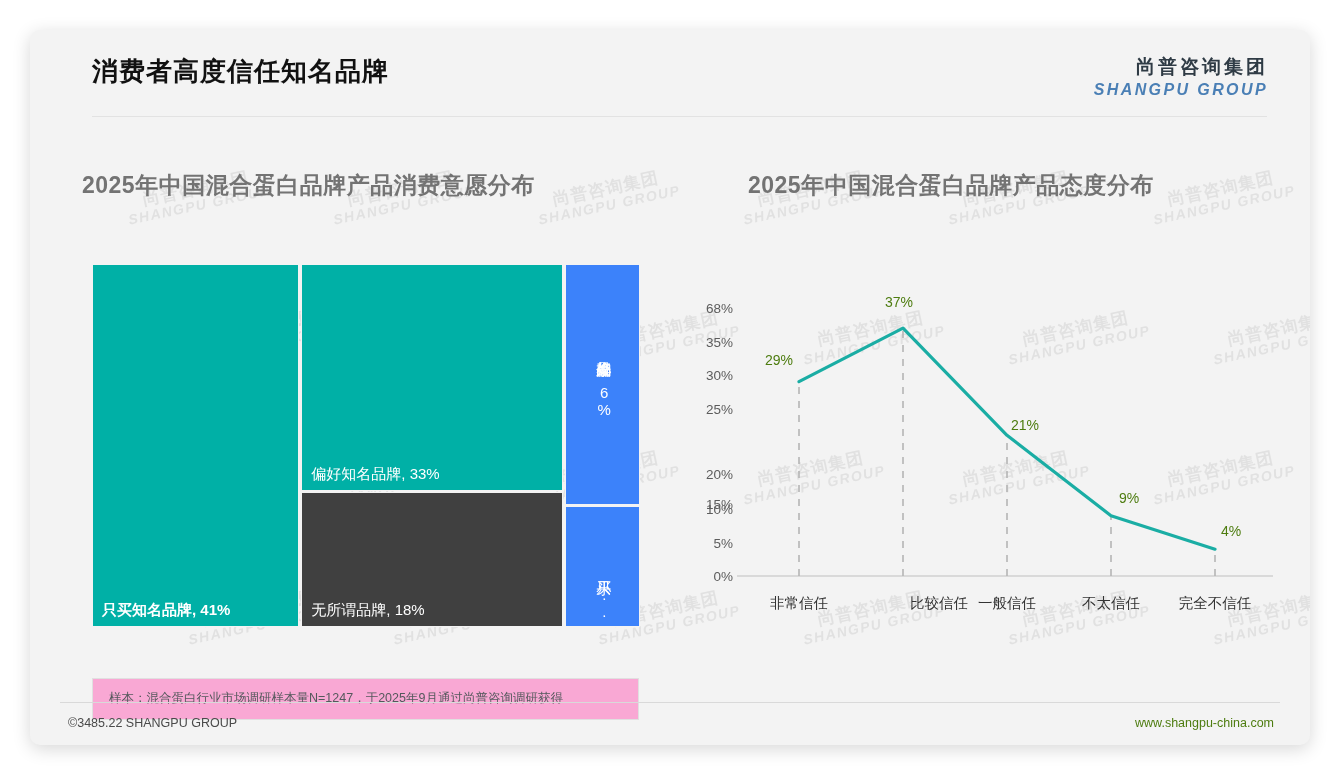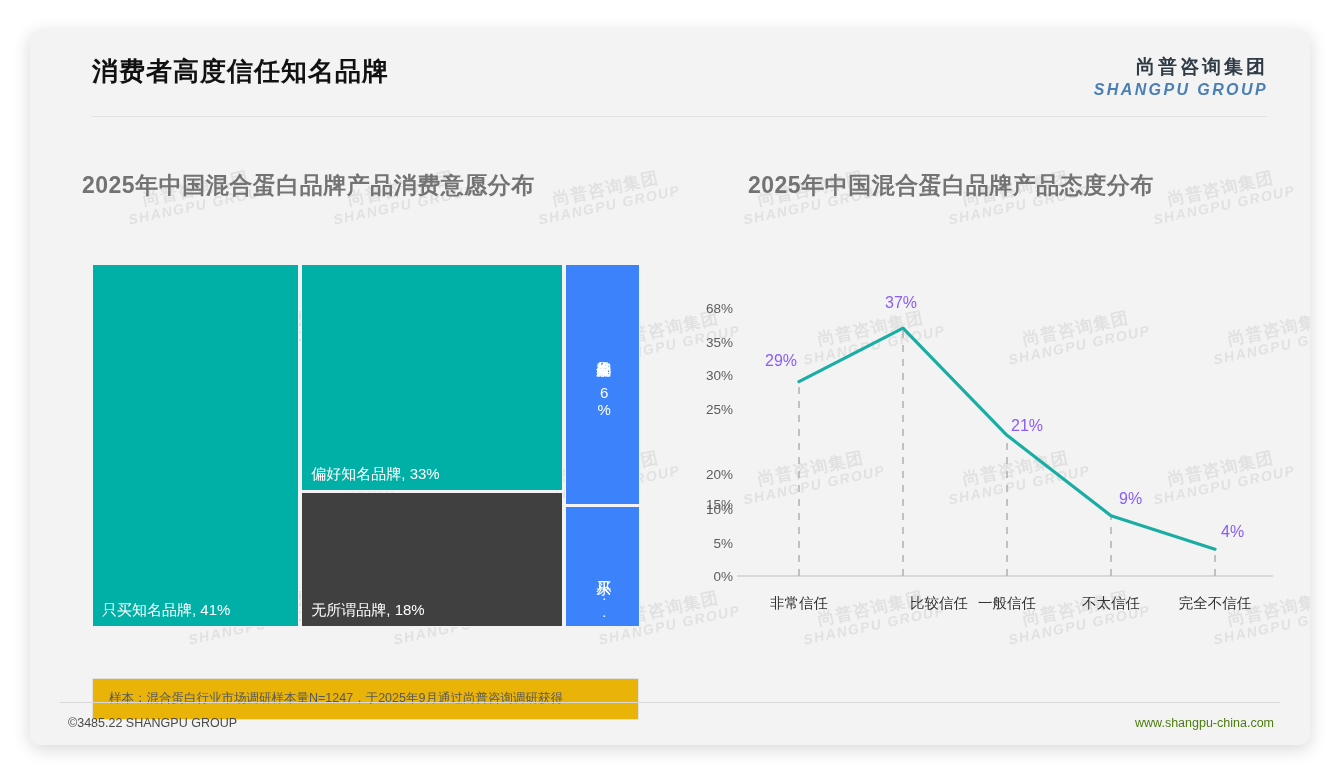--- a/index.html
+++ b/index.html
@@ -174,33 +174,33 @@
   }
   .xtick {
     position: absolute;
     font-size: 14.5px;
     color: #333333;
     transform: translateX(-50%);
     white-space: nowrap;
   }
   .dlabel {
     position: absolute;
-    font-size: 16px;
-    color: #8b5cf6;
+    font-size: 14px;
+    color: #4d7c0f;
     white-space: nowrap;
   }
 
   
   #footnote-box {
     position: absolute;
     left: 62px;
     top: 648px;
     width: 545px;
     height: 40px;
-    background: #eab308;
+    background: #f9a8d4;
     border: 1px solid #e0e0e0;
     z-index: 3;
   }
   #footnote-text {
     position: absolute;
     left: 16px;
     top: 11px;
     font-size: 12.5px;
     color: #54585c;
     white-space: nowrap;
@@ -341,21 +341,21 @@
       <span class="logo-cn">尚普咨询集团</span>
       <span class="logo-en">SHANGPU GROUP</span>
     </div>
   </div>
   <div id="header-divider"></div>
 
   <div class="chart-title" id="left-title">2025年中国混合蛋白品牌产品消费意愿分布</div>
   <div class="chart-title" id="right-title">2025年中国混合蛋白品牌产品态度分布</div>
 
   <div id="treemap">
-      <div class="tm-cell" style="left: 0px; top: 0px; width: 207.144px; height: 363px; background: rgb(0, 176, 166);">
+      <div class="tm-cell" style="left: 0px; top: 0px; width: 207.144px; height: 363px; background: rgb(0, 176, 166); font-weight: bold;">
         <div class="tm-label">只买知名品牌, 41%</div>
       </div>
       <div class="tm-cell" style="left: 209.336px; top: 0px; width: 261.944px; height: 226.875px; background: rgb(0, 176, 166);">
         <div class="tm-label">偏好知名品牌, 33%</div>
       </div>
       <div class="tm-cell" style="left: 209.336px; top: 228.327px; width: 261.944px; height: 134.673px; background: #404040;">
         <div class="tm-label">无所谓品牌, 18%</div>
       </div>
       <div class="tm-cell" style="left: 473.472px; top: 0px; width: 74.528px; height: 240.669px; background: rgb(60, 130, 250);">
         <div class="tm-label-v">偏好小众品牌, 6%</div>

